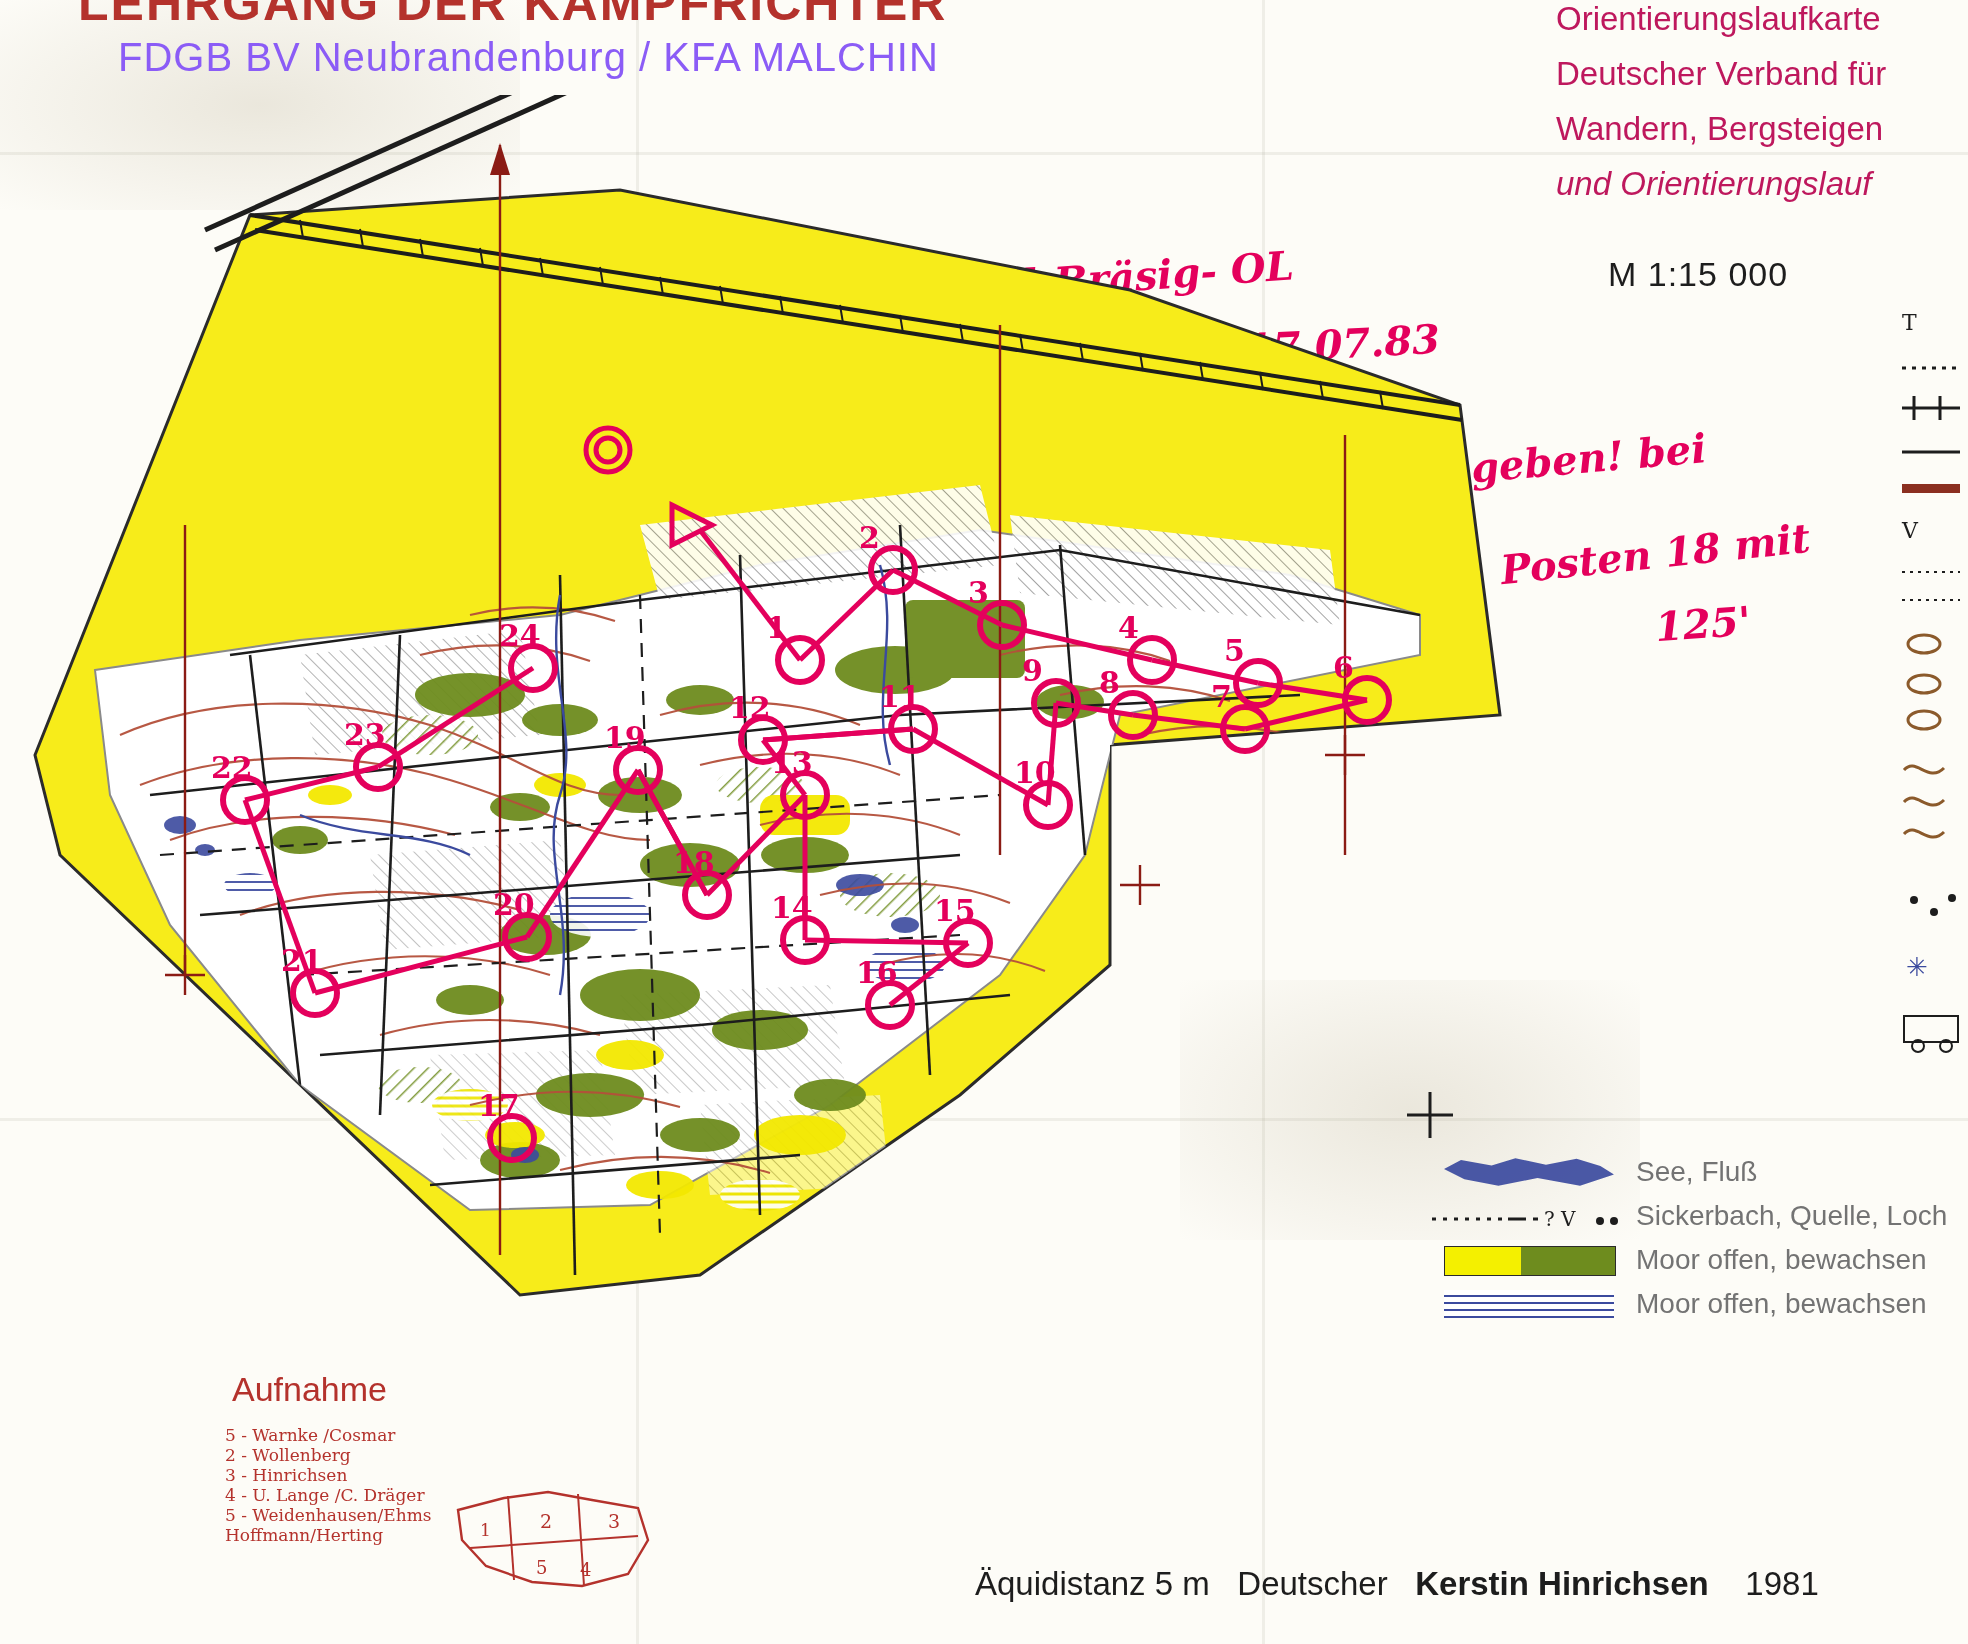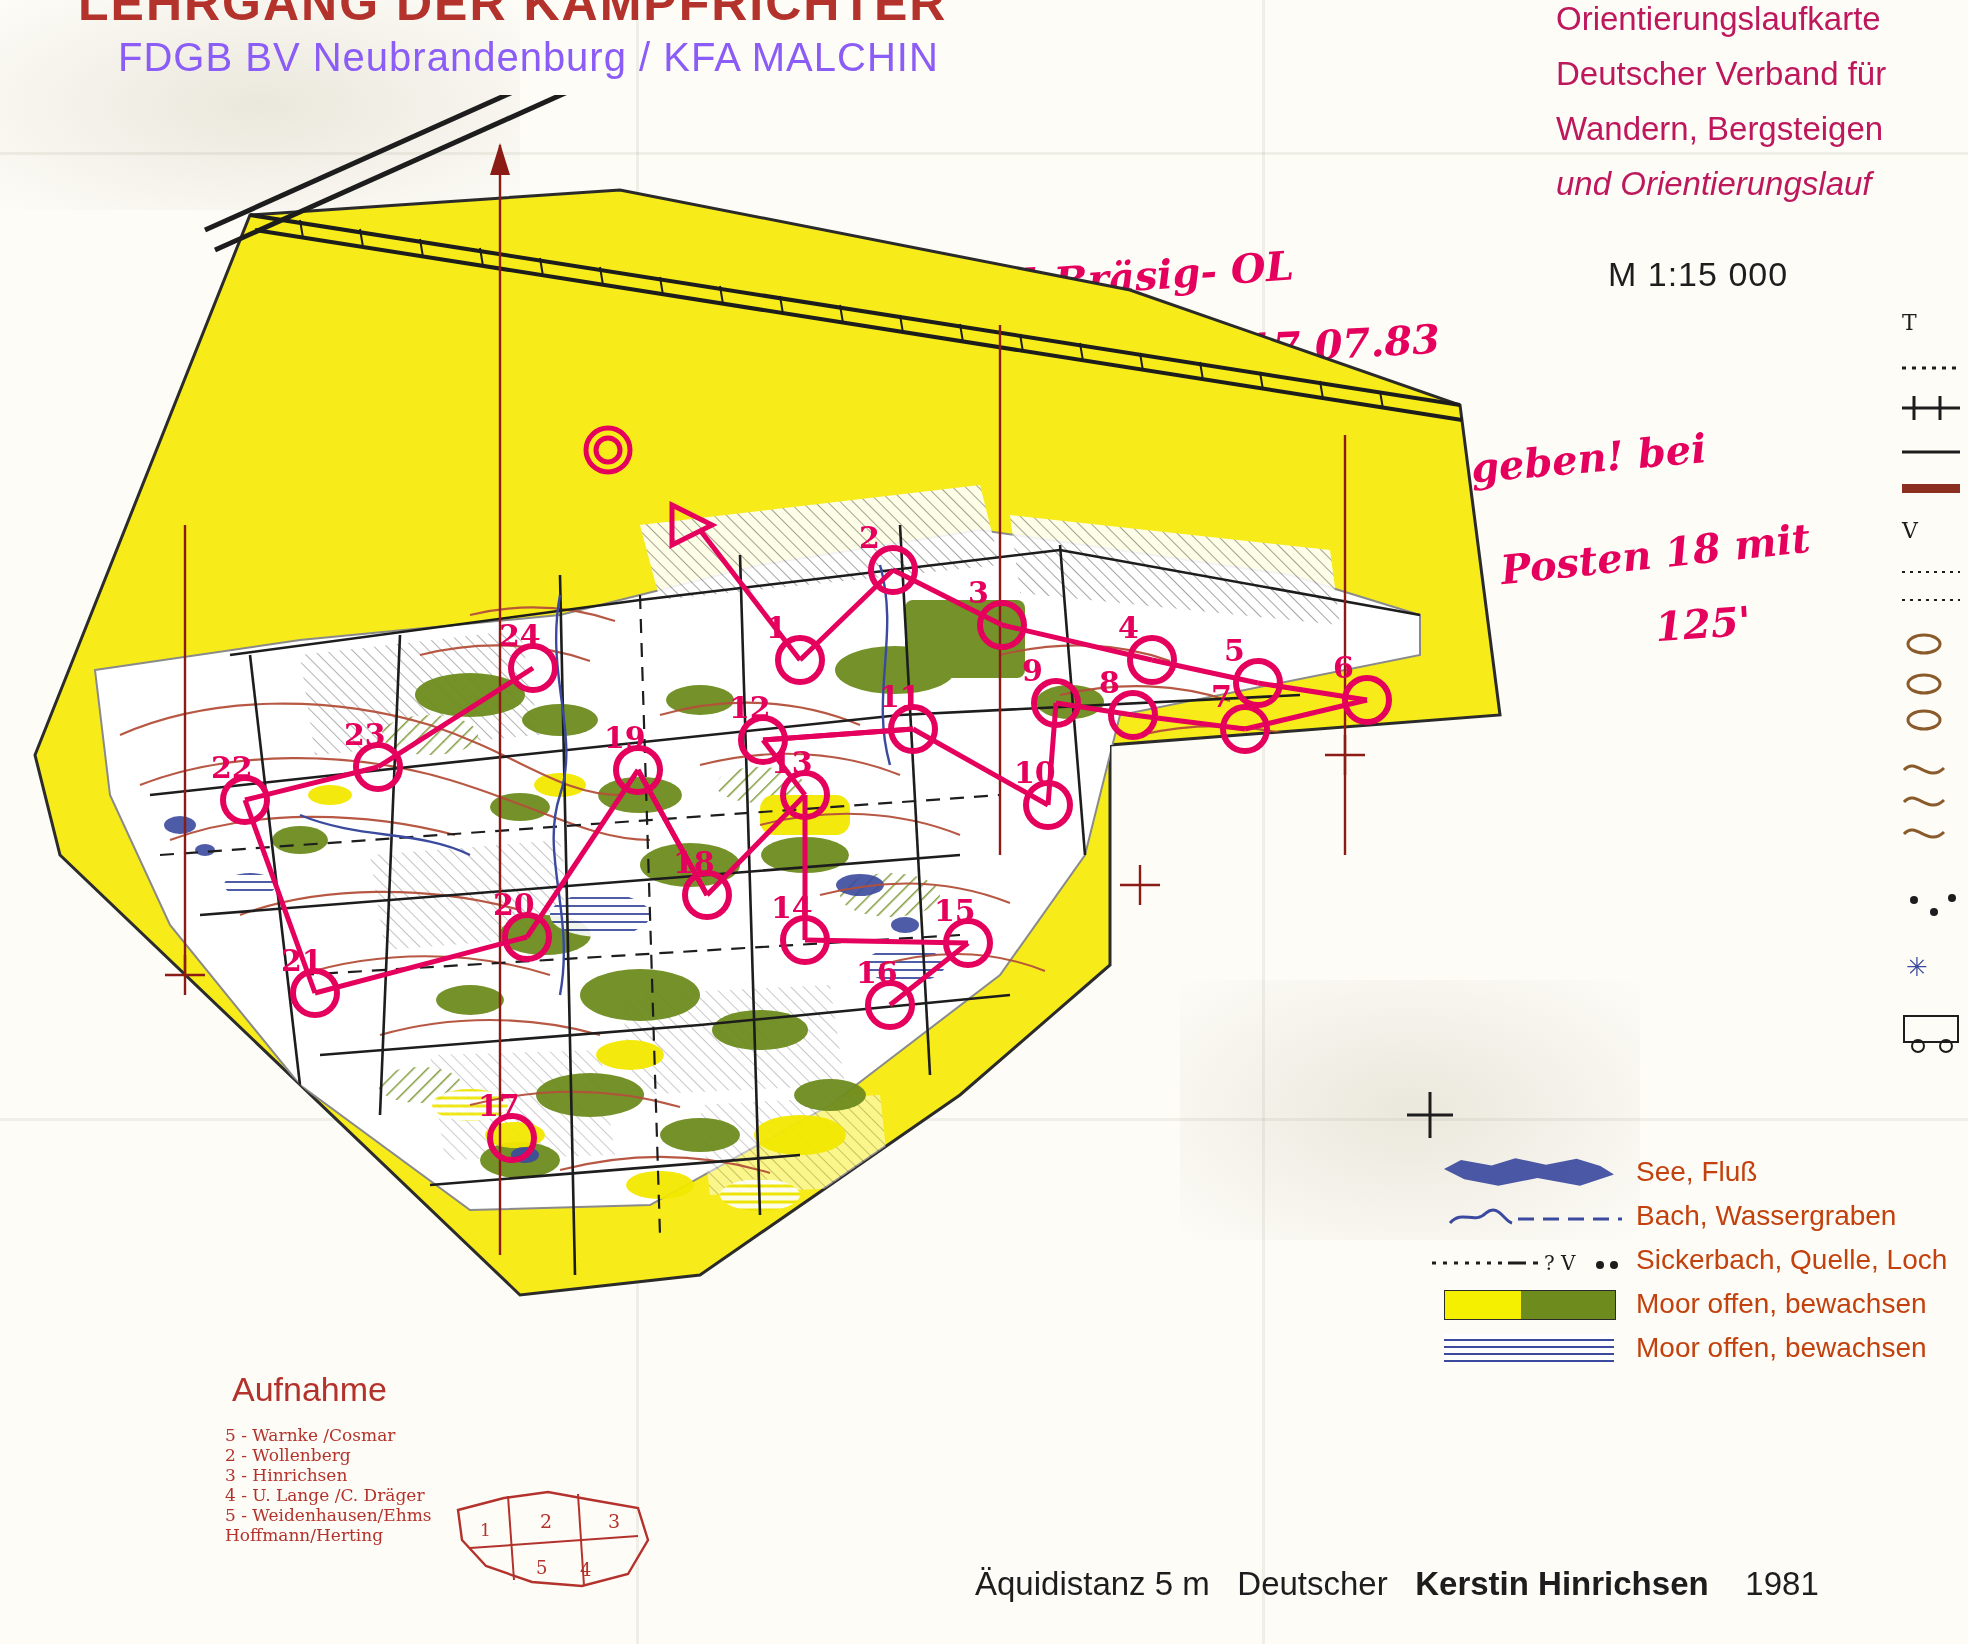--- a/index.html
+++ b/index.html
@@ -28,21 +28,21 @@
         font-style:italic;font-weight:bold;white-space:nowrap;}
 
   
   #mapwrap{position:absolute;left:0;top:95px;width:1560px;height:1500px;}
   svg{display:block;}
 
   
   .legend{position:absolute;left:1430px;top:1150px;width:520px;}
   .lg-row{display:flex;align-items:center;height:44px;}
   .lg-sym{width:200px;height:34px;position:relative;flex:0 0 200px;}
-  .lg-txt{font-size:28px;color:#c2410c;white-space:nowrap;padding-left:6px;}
+  .lg-txt{font-size:28px;color:#737373;white-space:nowrap;padding-left:6px;}
 
   
   .sym-lake{position:absolute;left:14px;top:2px;width:170px;height:30px;
      background:#3b4a9e;border-radius:16px 30px 18px 26px;opacity:.92;
      clip-path:polygon(0 40%,10% 10%,28% 28%,42% 4%,60% 26%,78% 6%,92% 30%,100% 58%,80% 96%,55% 70%,32% 96%,12% 74%);}
   .sym-bach{position:absolute;left:16px;top:4px;width:180px;height:26px;}
   .sym-moor1{position:absolute;left:14px;top:3px;width:170px;height:28px;
      background:linear-gradient(90deg,#f4f000 0 45%,#6e8c1e 45% 100%);border:1px solid #2b2b2b;}
   .sym-moor2{position:absolute;left:14px;top:3px;width:170px;height:28px;
      background:repeating-linear-gradient(0deg,#3b4a9e 0 2px,#fff 2px 7px);border:0;}
@@ -437,29 +437,20 @@
 
 <div class="legend">
 
   <div class="lg-row">
     <div class="lg-sym">
       <div class="sym-lake"></div>
     </div>
     <div class="lg-txt">See, Fluß</div>
   </div>
 
-  <div class="lg-row">
-    <div class="lg-sym">
-      <svg class="sym-bach" viewBox="0 0 180 26">
-        <path d="M4,20 C16,6 28,22 40,10 C52,0 58,18 66,20" fill="none" stroke="#3b4a9e" stroke-width="3"></path>
-        <line x1="72" y1="16" x2="176" y2="16" stroke="#3b4a9e" stroke-width="3" stroke-dasharray="16 9"></line>
-      </svg>
-    </div>
-    <div class="lg-txt">Bach, Wassergraben</div>
-  </div>
 
   <div class="lg-row">
     <div class="lg-sym">
       <svg width="200" height="34" viewBox="0 0 200 34">
         <line x1="2" y1="20" x2="72" y2="20" stroke="#1d1d1d" stroke-width="3" stroke-dasharray="4 7"></line>
         <line x1="78" y1="20" x2="108" y2="20" stroke="#1d1d1d" stroke-width="3" stroke-dasharray="18 7"></line>
         <text x="114" y="27" font-size="20" fill="#1d1d1d" font-family="DejaVu Serif, serif">? V</text>
         <circle cx="170" cy="22" r="4" fill="#1d1d1d"></circle>
         <circle cx="184" cy="22" r="4" fill="#1d1d1d"></circle>
       </svg>

